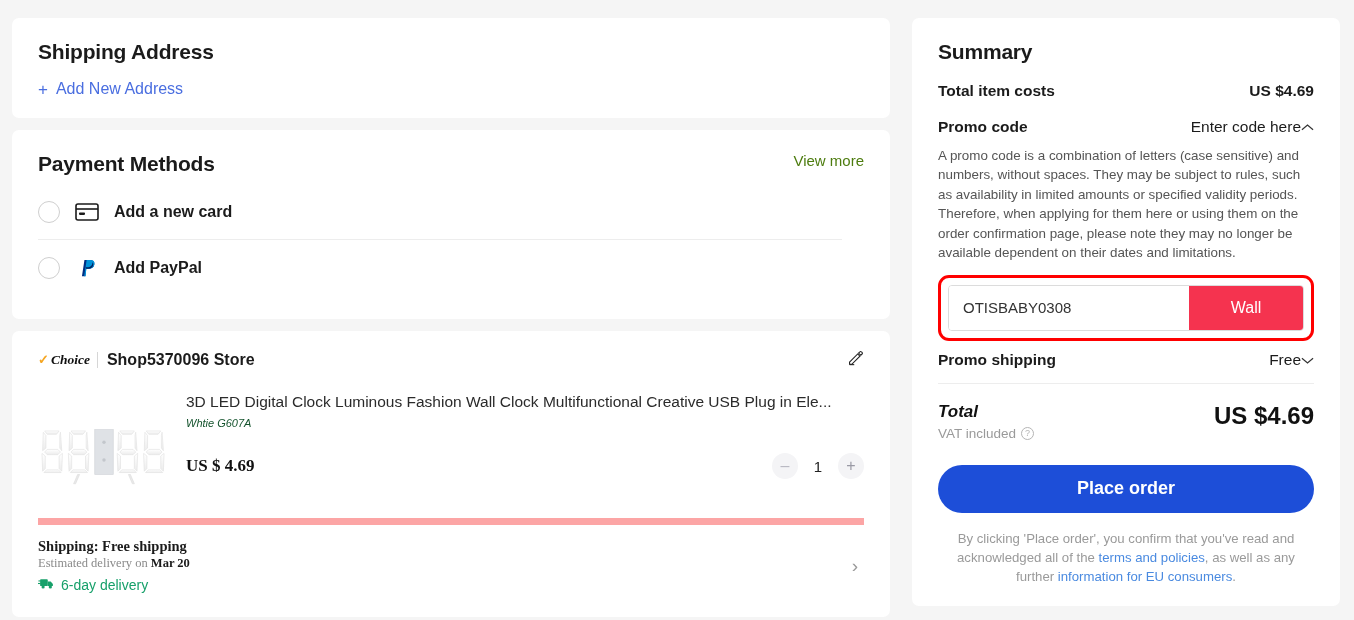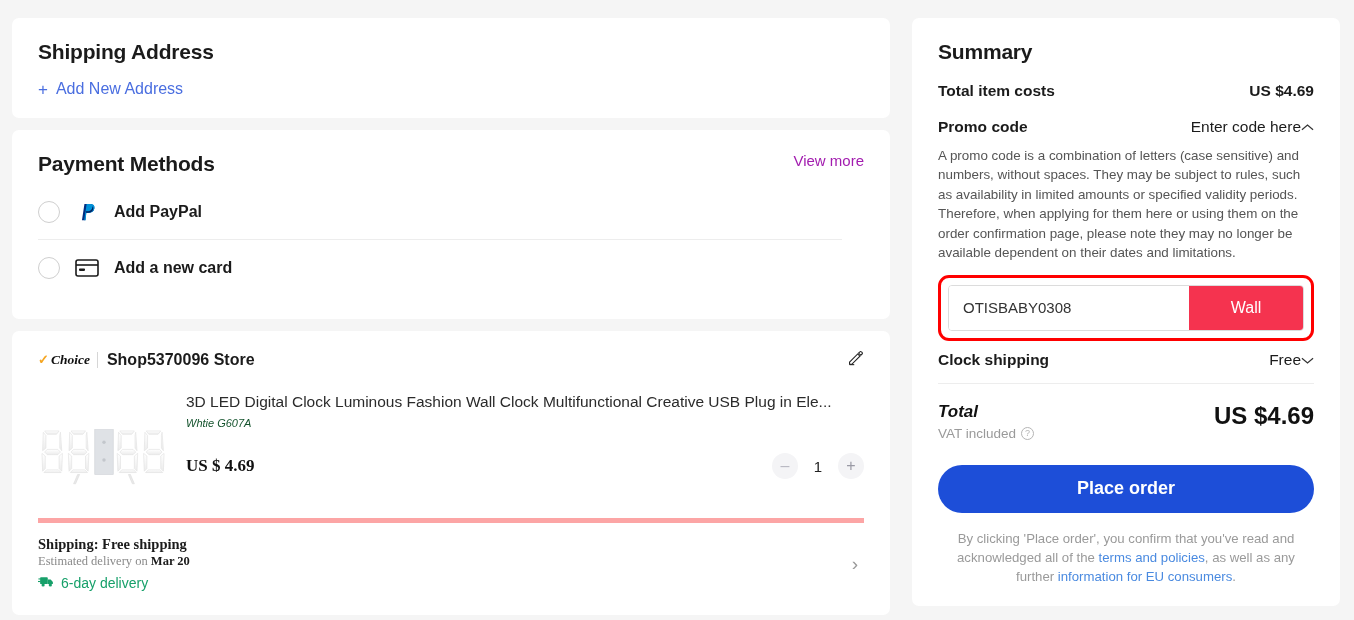--- a/index.html
+++ b/index.html
@@ -33,21 +33,21 @@
   .add-address {
     margin-top: 16px;
     display: flex; align-items: center; gap: 8px;
     color: #4a6ee0; font-size: 16px; cursor: pointer;
   }
   .plus-ico { font-size: 17px; line-height: 1; color: #4a6ee0; }
 
   
   .pay-card { padding: 22px 26px 24px 26px; }
   .pay-head { display: flex; justify-content: space-between; align-items: flex-start; }
-  .view-more { color: #a21caf; font-size: 15px; cursor: pointer; }
+  .view-more { color: #4d7c0f; font-size: 15px; cursor: pointer; }
   .pay-row {
     display: flex; align-items: center; gap: 14px;
     padding: 17px 0 16px 0;
   }
   .pay-row + .pay-row { border-top: 1px solid #ededed; }
   .pay-list { margin-top: 8px; padding-right: 22px; }
   .radio {
     width: 22px; height: 22px; border-radius: 50%;
     border: 1.5px solid #cfcfcf; background: #fff; flex: 0 0 auto;
     cursor: pointer;
@@ -90,21 +90,21 @@
   .step-btn {
     width: 26px; height: 26px; border-radius: 50%;
     background: #f4f4f6; display: flex; align-items: center; justify-content: center;
     font-size: 16px; color: #b9b9c2; cursor: pointer; user-select: none;
     line-height: 1;
   }
   .step-btn.plus { color: #9a9aa5; }
   .qty { font-size: 15px; color: #222; min-width: 12px; text-align: center; }
 
   .ship-info {
-    border-top: 5px solid #fca5a5; margin-top: 14px;
+    border-top: 7px solid #fca5a5; margin-top: 14px;
     padding: 13px 0 14px 0; display: flex; align-items: center;
   }
   .ship-txt { flex: 1; }
   .ship-line1 {
     font-family: "Liberation Serif", serif;
     font-size: 14.5px; font-weight: bold; color: #1b1b1b;
   }
   .ship-line2 {
     font-family: "Liberation Serif", serif;
     font-size: 12.5px; color: #8a8a8a; margin-top: 1px;
@@ -197,41 +197,41 @@
         <span>Add New Address</span>
       </div>
     </div>
 
     <div class="card pay-card">
       <div class="pay-head">
         <div class="section-title">Payment Methods</div>
         <div class="view-more">View more</div>
       </div>
       <div class="pay-list">
+        <div class="pay-row">
+          <span class="radio"></span>
+          <span class="pay-ico">
+            <svg width="24" height="18" viewBox="0 0 24 18">
+              <rect x="1" y="1" width="22" height="16" rx="2" fill="#fff" stroke="#1b1b1b" stroke-width="1.6"></rect>
+              <line x1="1" y1="6" x2="23" y2="6" stroke="#1b1b1b" stroke-width="1.6"></line>
+              <rect x="4" y="9.5" width="6" height="2.4" rx="0.8" fill="#1b1b1b"></rect>
+            </svg>
+          </span>
+          <span class="pay-label">Add a new card</span>
+        </div>
         <div class="pay-row">
           <span class="radio"></span>
           <span class="pay-ico">
             <svg width="22" height="22" viewBox="0 0 24 24">
               <path d="M6.5 21 L9.2 3.4 h6.1 c3.3 0 5.2 1.7 4.7 4.7 c-.5 3.1-2.9 4.8-6.2 4.8 h-2.6 L10.3 21 z" fill="#002e82"></path>
               <path d="M8.9 21 L11.6 3.4 h4.3 c3 0 4.6 1.6 4.2 4.4 c-.5 3.2-3 5.1-6.4 5.1 h-2.4 L10.4 21 z" fill="#009be1" opacity="0.92"></path>
               <path d="M11.1 12.9 h2.1 c3 0 5.1-1.6 5.6-4.4 c.2-1.3-.1-2.3-.9-2.9 c.3 3.2-2 5.5-5.5 5.5 h-1.9 z" fill="#001f5e"></path>
             </svg>
           </span>
           <span class="pay-label">Add PayPal</span>
-        </div>
-        <div class="pay-row">
-          <span class="radio"></span>
-          <span class="pay-ico">
-            <svg width="24" height="18" viewBox="0 0 24 18">
-              <rect x="1" y="1" width="22" height="16" rx="2" fill="#fff" stroke="#1b1b1b" stroke-width="1.6"></rect>
-              <line x1="1" y1="6" x2="23" y2="6" stroke="#1b1b1b" stroke-width="1.6"></line>
-              <rect x="4" y="9.5" width="6" height="2.4" rx="0.8" fill="#1b1b1b"></rect>
-            </svg>
-          </span>
-          <span class="pay-label">Add a new card</span>
         </div>
       </div>
     </div>
 
     <div class="card prod-card">
       <div class="store-row">
         <span class="choice-badge">
           <span class="choice-check">✓</span>
           <span>Choice</span>
         </span>
@@ -363,21 +363,21 @@
       <div class="promo-desc">A promo code is a combination of letters (case sensitive) and numbers, without spaces. They may be subject to rules, such as availability in limited amounts or specified validity periods. Therefore, when applying for them here or using them on the order confirmation page, please note they may no longer be available dependent on their dates and limitations.</div>
 
       <div class="promo-box-wrap">
         <div class="promo-input-group">
           <input class="promo-input" type="text" value="OTISBABY0308" style="">
           <button class="apply-btn">Wall</button>
         </div>
       </div>
 
       <div class="sum-row ship-total-row">
-        <span class="sum-label">Clock shipping</span>
+        <span class="sum-label">Promo shipping</span>
         <span class="promo-toggle">
           <span>Free</span>
           <span>
             <svg width="13" height="9" viewBox="0 0 14 9">
                 <polyline points="1,2 7,7.2 13,2" fill="none" stroke="#333" stroke-width="1.3"></polyline>
               </svg>
           </span>
         </span>
       </div>
 

